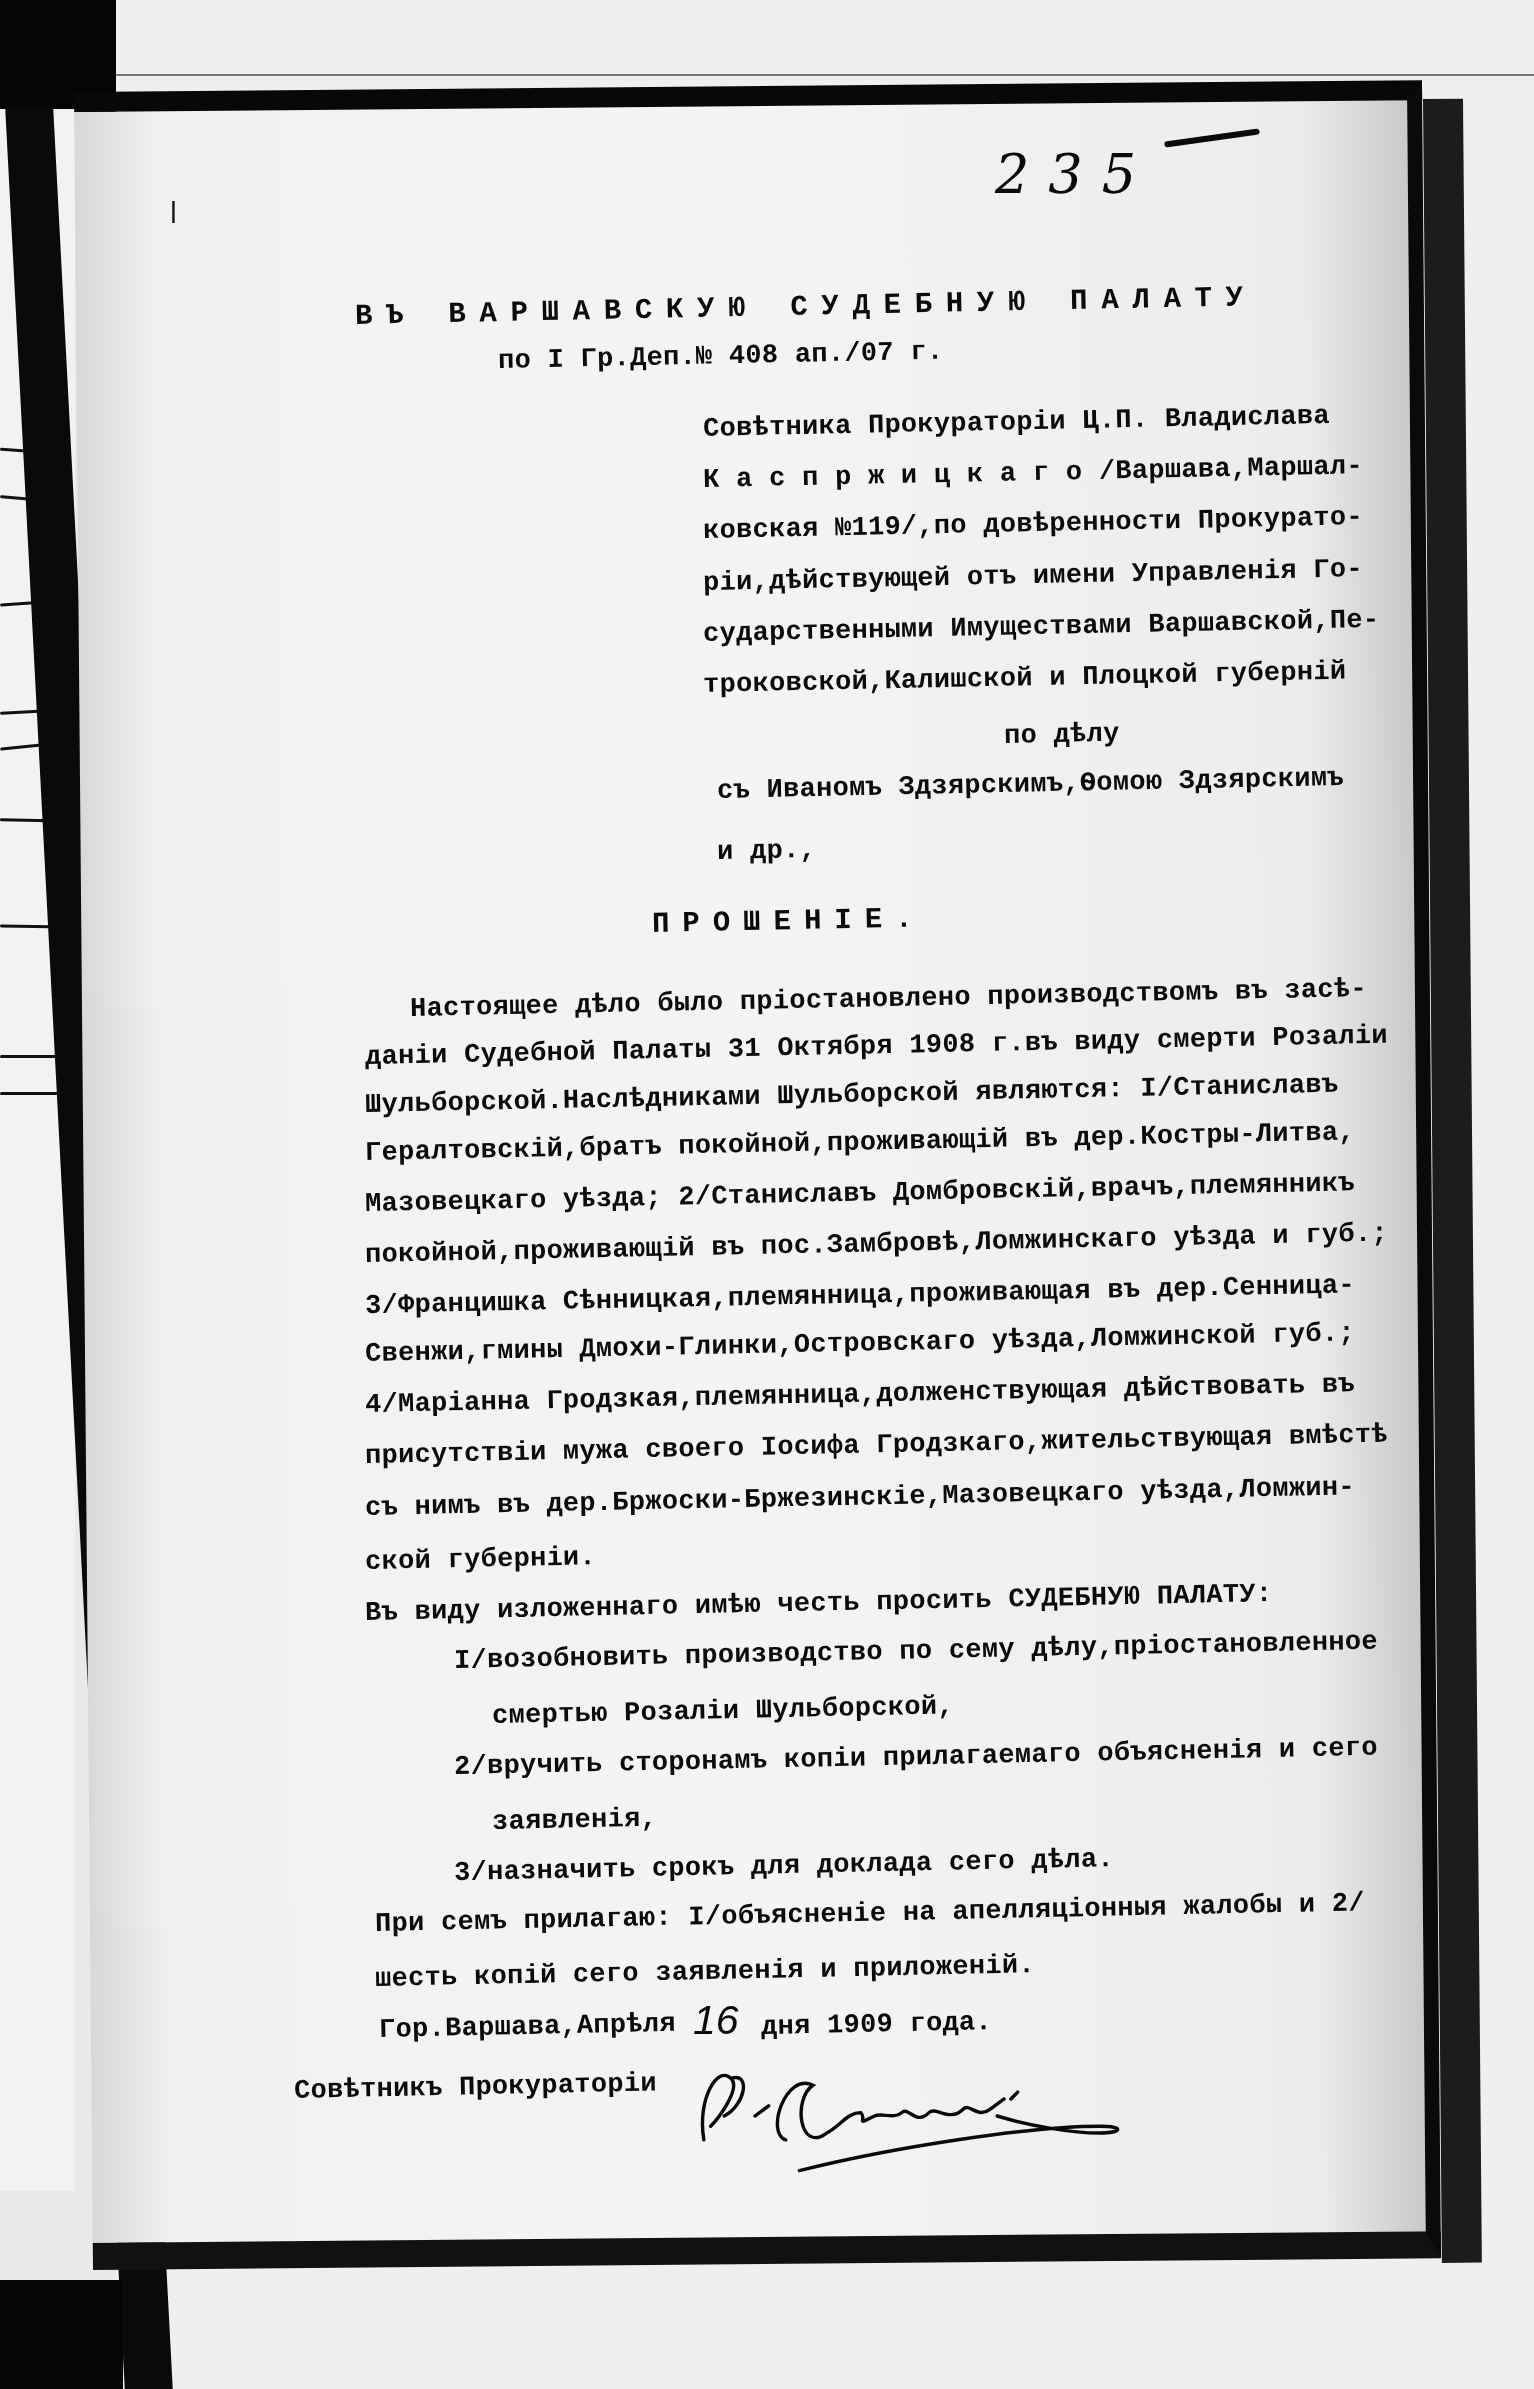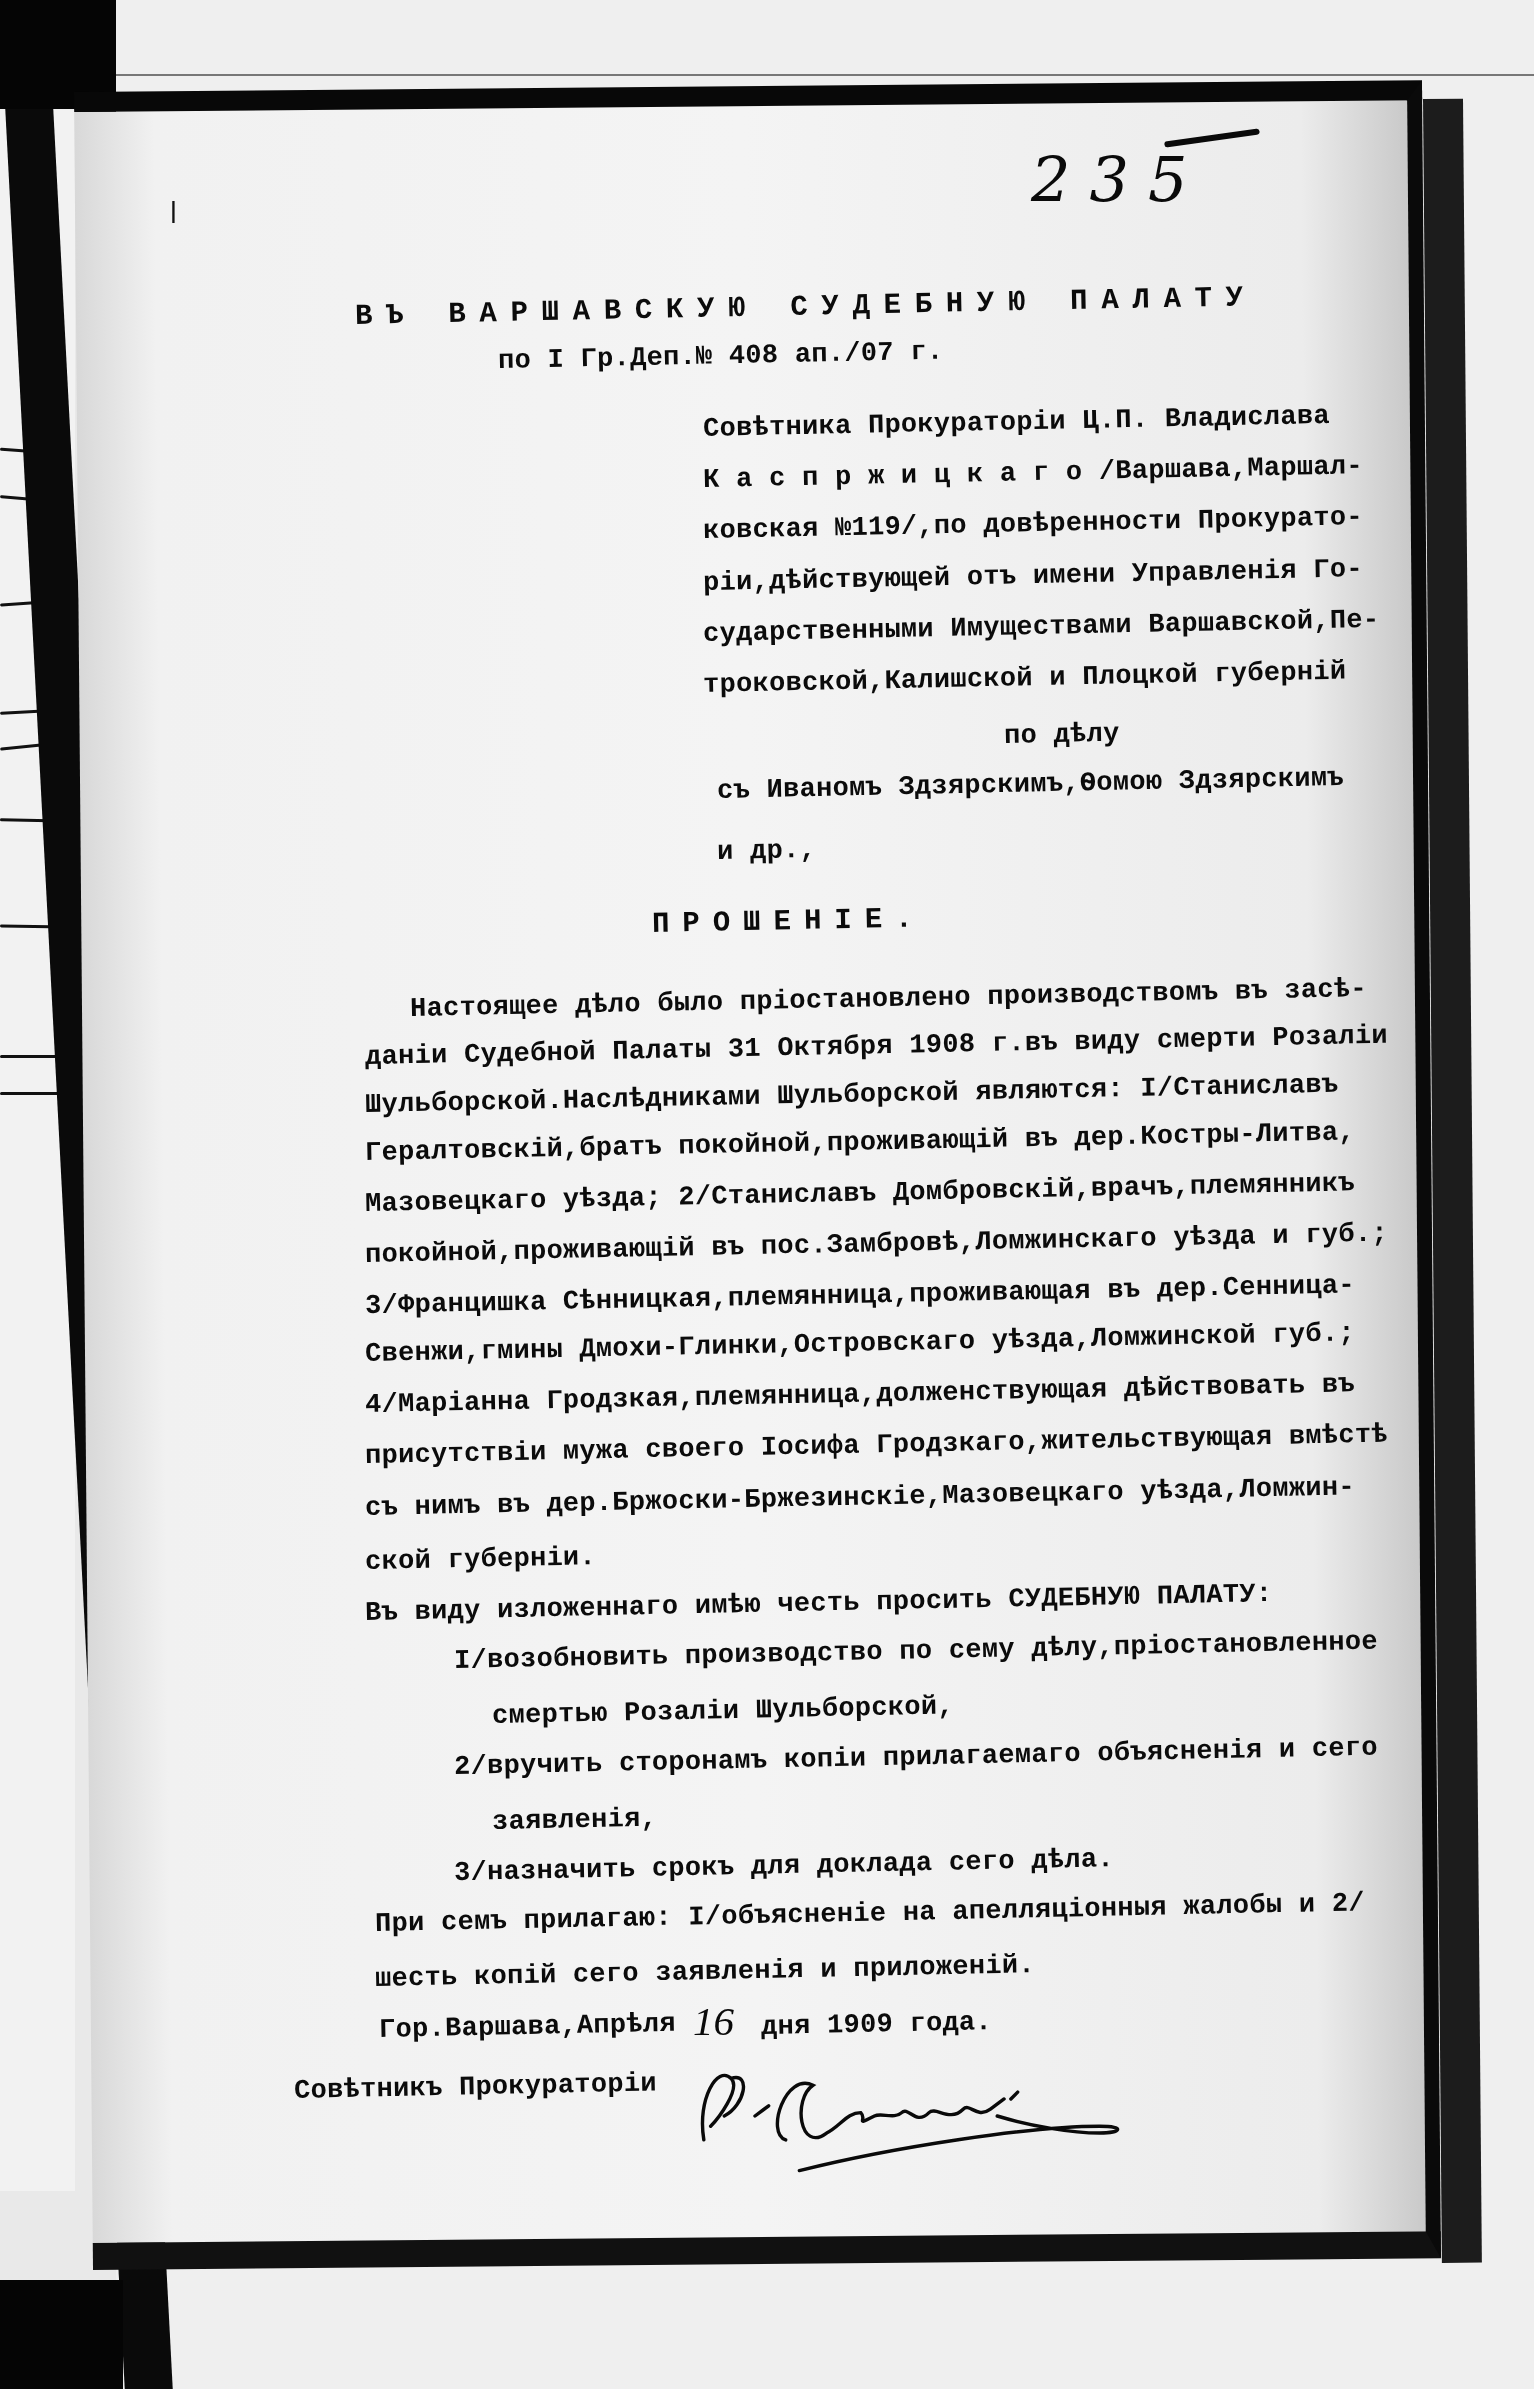--- a/index.html
+++ b/index.html
@@ -52,33 +52,33 @@
   }
   .text {
     position: absolute; color: #0b0b0b; font-weight: bold;
     font-size: 27px; line-height: 33px; white-space: nowrap;
     letter-spacing: 0.3px;
     transform: rotate(-1.2deg); transform-origin: 0 50%;
   }
   .heading { letter-spacing: 13px; font-size: 29px; }
   .title-spaced { letter-spacing: 13.7px; font-size: 29px; }
   .folio {
-    position: absolute; left: 1031px; top: 143px; font-family: "DejaVu Serif", serif;
-    font-style: italic; font-size: 62px; color: #0a0a0a; letter-spacing: 19px;
+    position: absolute; left: 995px; top: 143px; font-family: "DejaVu Serif", serif;
+    font-style: italic; font-size: 54px; color: #0a0a0a; letter-spacing: 19px;
   }
   .folio-dash {
     position: absolute; left: 1164px; top: 135px; width: 96px; height: 6.1px;
     background: #0a0a0a; transform: rotate(-8deg); border-radius: 3.4px;
   }
   .margin-mark {
     position: absolute; left: 169px; top: 195px; font-size: 30px; color: #111;
     font-family: "DejaVu Serif", serif;
   }
   .handwritten-day {
-    position: absolute; font-family: Liberation Serif, serif; font-style: italic;
+    position: absolute; font-family: Liberation Sans, sans-serif; font-style: italic;
     font-size: 41px; color: #0a0a0a;
   }
   .signature {
     position: absolute; left: 690px; top: 2058px; width: 478px; height: 116px;
   }
 </style>
 </head>
 <body>
 
 <div class="back-sheet">

